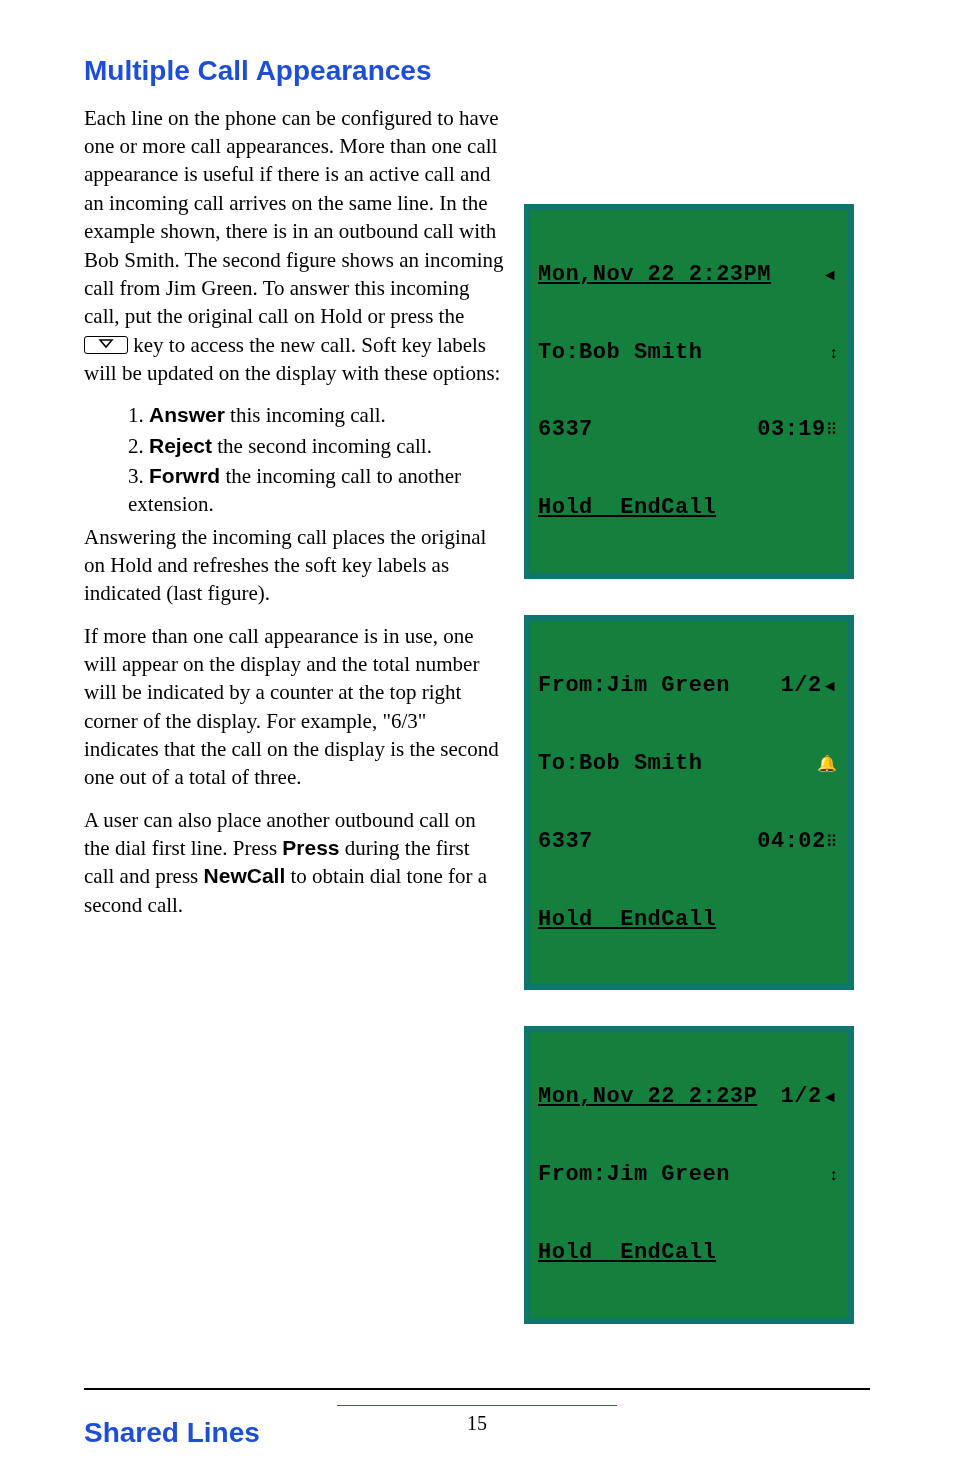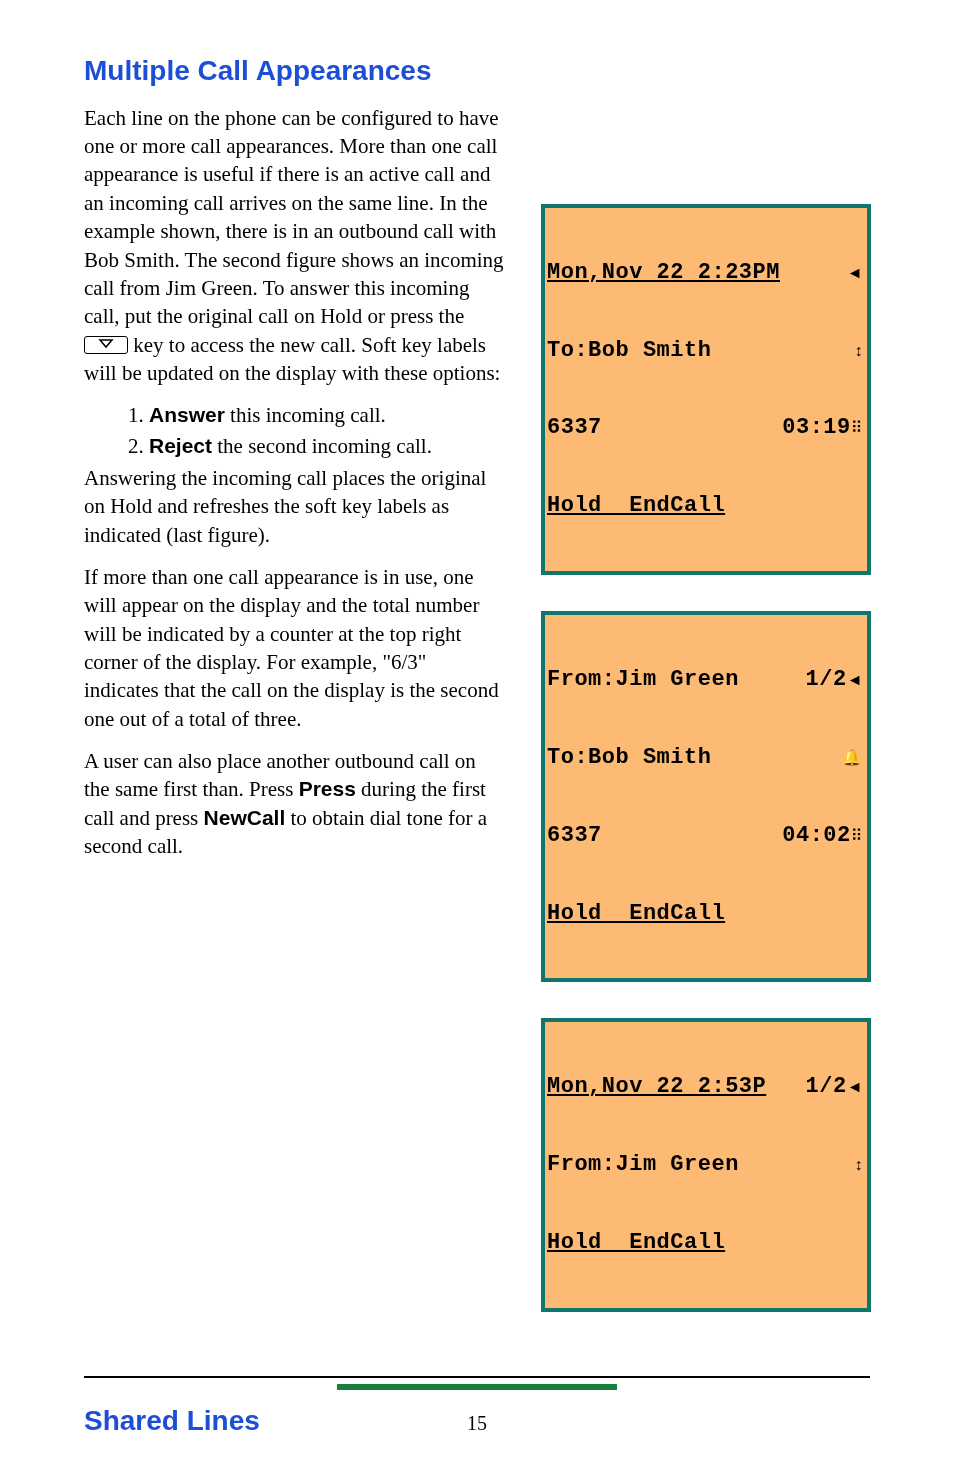--- a/index.html
+++ b/index.html
@@ -13,21 +13,21 @@
     padding: 52px 84px 40px 84px;
     position: relative;
   }
   h2 {
     font-family: Arial, Helvetica, sans-serif;
     font-weight: 900;
     font-size: 28px;
     color: #1d4ed8;
     margin-bottom: 14px;
   }
-  .row { display: flex; gap: 37px; }
+  .row { display: flex; gap: 20px; }
   .left { flex: 0 0 420px; }
   .right { flex: 1; padding-top: 100px; }
   .para { margin-bottom: 14px; }
   ol { list-style: none; padding-left: 44px; margin-top: 12px; margin-bottom: 4px; }
   ol li { margin-bottom: 2px; }
   .b { font-family: Arial, Helvetica, sans-serif; font-weight: 700; }
   .nav-key {
     display: inline-block;
     border: 1px solid #000;
     border-radius: 3px;
@@ -42,85 +42,86 @@
   hr.sep {
     border: none;
     border-top: 2px solid #000;
     margin: 28px 0 24px 0;
   }
   .lcd {
     font-family: 'Courier New', monospace;
     font-weight: bold;
     font-size: 22px;
     line-height: 1.18;
-    border: 4px solid #0f766e;
-    background: #fdba74;
+    border: 6px solid #0f766e;
+    background: #15803d;
     width: 330px;
     margin-bottom: 36px;
     white-space: pre;
     letter-spacing: 0.5px;
-    padding: 0 2px;
+    padding: 0 8px;
   }
   .lcd .u { text-decoration: underline; }
   .lcd-row { display: flex; justify-content: space-between; align-items: center; }
   .lcd-row .glyph { font-size: 16px; line-height: 1; padding-right: 2px; }
   .footer {
     position: absolute;
     bottom: 38px;
     left: 50%;
     transform: translateX(-50%);
     width: 280px;
-    border-top: 6px solid #15803d;
+    border-top: 1px solid #15803d;
     text-align: center;
     font-size: 20px;
-    padding-top: 20px;
+    padding-top: 4px;
   }
   .sym { font-family: Arial, sans-serif; font-weight: normal; }
 </style>
 </head>
 <body>
 
 <h2>Multiple Call Appearances</h2>
 
 <div class="row">
   <div class="left">
     <div class="para">
       <span>Each line on the phone can be configured to have one or more call appearances.  More than one call appearance is useful if there is an active call and an incoming call arrives on the same line.  In the example shown, there is in an outbound call with Bob Smith.  The second figure shows an incoming call from Jim Green.  To answer this incoming call, put the original call on Hold or press the </span><span class="nav-key"><svg width="18" height="12" viewBox="0 0 18 12">
             <polygon points="3,3 15,3 9,10" fill="none" stroke="#000" stroke-width="1.5"></polygon>
           </svg></span><span> key to access the new call.  Soft key labels will be updated on the display with these options:</span>
     </div>
     <ol>
       <li><span>1.  </span><span class="b">Answer</span><span> this incoming call.</span></li>
       <li><span>2.  </span><span class="b">Reject</span><span> the second incoming call.</span></li>
+      <li><span>3.  </span><span class="b">Forwrd</span><span> the incoming call to another extension.</span></li>
     </ol>
     <div class="para">Answering the incoming call places the original on Hold and refreshes the soft key labels as indicated (last figure).</div>
     <div class="para">If more than one call appearance is in use, one will appear on the display and the total number will be indicated by a counter at the top right corner of the display.  For example, "6/3" indicates that the call on the display is the second one out of a total of three.</div>
     <div class="para">
-      <span>A user can also place another outbound call on the same first than.  Press </span><span class="b">Press</span><span> during the first call and press </span><span class="b">NewCall</span><span> to obtain dial tone for a second call.</span>
+      <span>A user can also place another outbound call on the dial first line.  Press </span><span class="b">Press</span><span> during the first call and press </span><span class="b">NewCall</span><span> to obtain dial tone for a second call.</span>
     </div>
   </div>
 
   <div class="right">
 
     <div class="lcd">
       <div class="lcd-row"><span class="u">Mon,Nov 22 2:23PM</span><span class="glyph sym">◄</span></div>
       <div class="lcd-row"><span>To:Bob Smith</span><span class="glyph sym">↕</span></div>
       <div class="lcd-row"><span>6337</span><span><span>03:19</span><span class="glyph sym">⠿</span></span></div>
       <div class="u">Hold  EndCall</div>
     </div>
 
     <div class="lcd">
       <div class="lcd-row"><span>From:Jim Green</span><span><span>1/2</span><span class="glyph sym">◄</span></span></div>
       <div class="lcd-row"><span>To:Bob Smith</span><span class="glyph sym">🔔</span></div>
       <div class="lcd-row"><span>6337</span><span><span>04:02</span><span class="glyph sym">⠿</span></span></div>
       <div class="u">Hold  EndCall</div>
     </div>
 
     <div class="lcd">
-      <div class="lcd-row"><span class="u">Mon,Nov 22 2:53P</span><span><span>1/2</span><span class="glyph sym">◄</span></span></div>
+      <div class="lcd-row"><span class="u">Mon,Nov 22 2:23P</span><span><span>1/2</span><span class="glyph sym">◄</span></span></div>
       <div class="lcd-row"><span>From:Jim Green</span><span class="glyph sym">↕</span></div>
       <div class="u">Hold  EndCall</div>
     </div>
   </div>
 </div>
 
 <hr class="sep">
 
 <h2>Shared Lines</h2>
 

